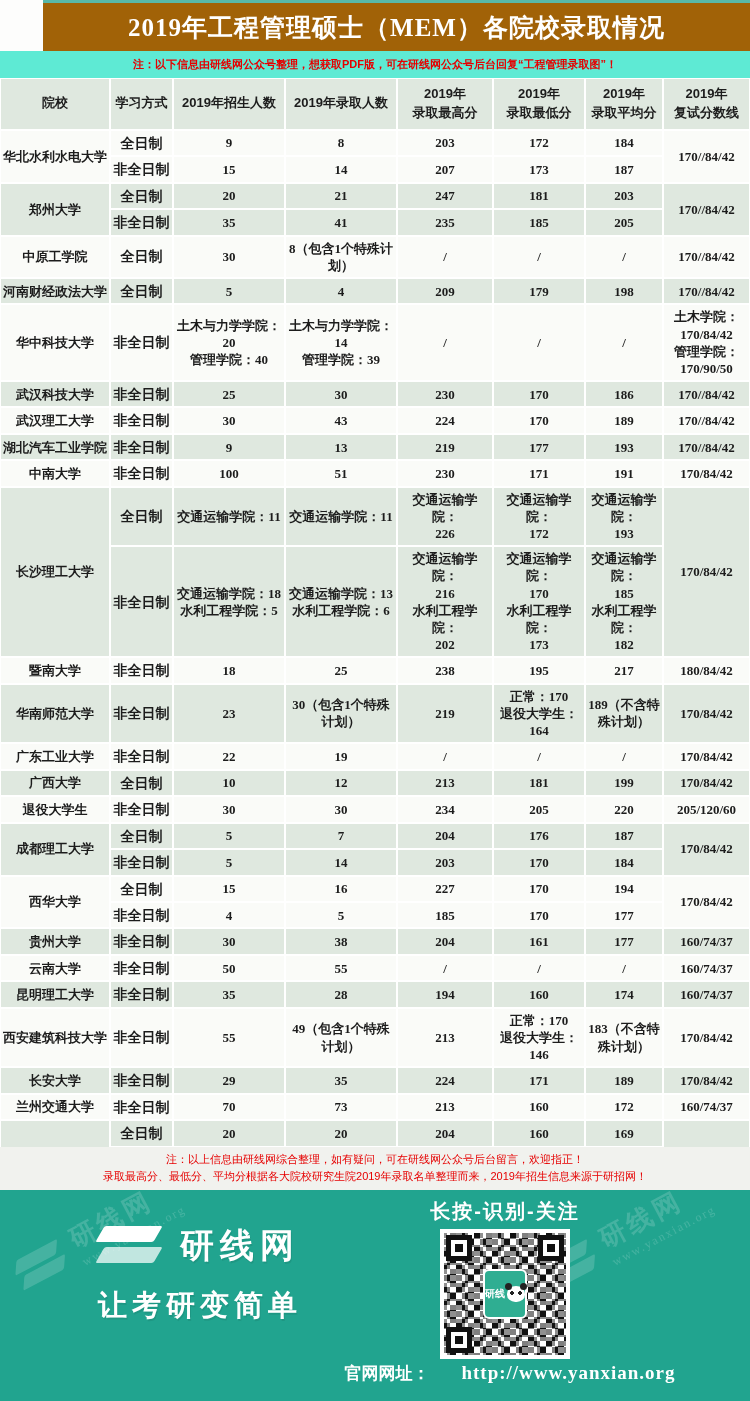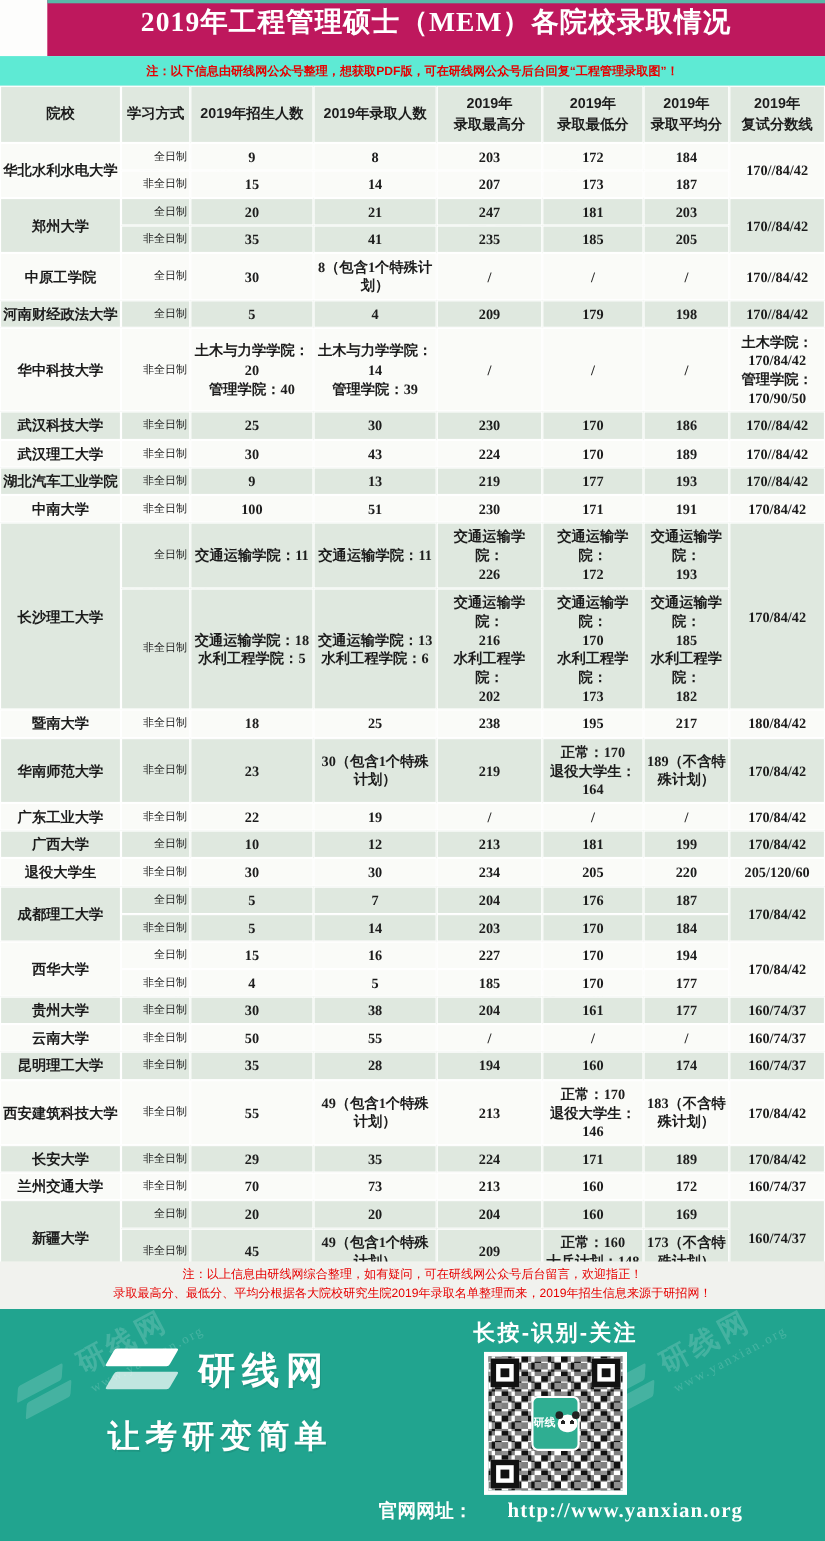--- a/index.html
+++ b/index.html
@@ -1,38 +1,38 @@
 <!DOCTYPE html>
 <html><head>
 <meta charset="utf-8">
 <style>
   html,body{margin:0;padding:0;}
   body{background:#888;font-family:"Liberation Sans","DejaVu Sans",sans-serif;}
   .page{position:relative;width:750px;height:1401px;margin:0 auto;background:#fdfdfc;overflow:hidden;}
 
   
   .content{position:absolute;top:0;left:0;right:0;height:1190px;display:flex;flex-direction:column;overflow:hidden;}
-  .hdr{height:48px;flex:0 0 48px;background:#be185d;border-top:3px solid #58b8a8;display:flex;align-items:flex-start;justify-content:center;margin-left:43px;}
+  .hdr{height:48px;flex:0 0 48px;background:#a16207;border-top:3px solid #58b8a8;display:flex;align-items:center;justify-content:center;margin-left:43px;}
   .hdr h1{margin:0;color:#ffffff;font-family:"Liberation Serif","DejaVu Serif",serif;font-size:25px;font-weight:700;letter-spacing:1px;}
 
   .note-top{flex:0 0 27px;background:#5eead4;display:flex;align-items:center;justify-content:center;}
   .note-top span{color:#e60000;font-size:11px;font-weight:700;}
 
   
   .table-wrap{flex:1 1 auto;position:relative;overflow:hidden;background:#fdfdfc;}
   table{width:100%;border-collapse:separate;border-spacing:0;table-layout:fixed;position:relative;z-index:2;}
   col.c-school{width:110px}col.c-mode{width:63px}col.c-enroll{width:112px}col.c-admit{width:112px}
   col.c-max{width:96px}col.c-min{width:92px}col.c-avg{width:78px}col.c-line{width:87px}
   th,td{border:1px solid #ffffff;text-align:center;vertical-align:middle;padding:3px 2px;
         font-size:12.5px;line-height:1.32;color:#1c1c1c;white-space:pre-line;word-break:break-word;}
   thead th{background:#dfe8df;font-weight:700;font-size:13px;padding:6px 2px;line-height:1.45;}
   td.green,th.green{background:#dfe8df;}
   td.white,th.white{background:#fafbf8;}
   .school-cell{font-weight:700;font-size:13px;font-family:"Liberation Sans","DejaVu Sans",sans-serif;}
-  .mode-cell{font-weight:400;font-size:10px;text-align:right;}
+  .mode-cell{font-weight:700;font-size:14px;}
   .num-cell{font-family:"Liberation Serif","DejaVu Serif",serif;font-weight:700;font-size:13px;}
 
   
   .watermark{position:absolute;z-index:1;transform:rotate(-28deg);display:flex;align-items:center;gap:10px;
              color:#b9c2bb;opacity:.55;pointer-events:none;}
   .watermark .wm-book{position:relative;width:52px;height:40px;flex:0 0 52px;}
   .wm-book i{position:absolute;left:0;width:46px;height:13px;background:currentColor;transform:skewX(-32deg);border-radius:2px;display:block;}
   .wm-book i:nth-child(1){top:4px;}
   .wm-book i:nth-child(2){top:21px;}
   .wm-text .wm-name{display:block;font-size:26px;font-weight:700;letter-spacing:4px;}

